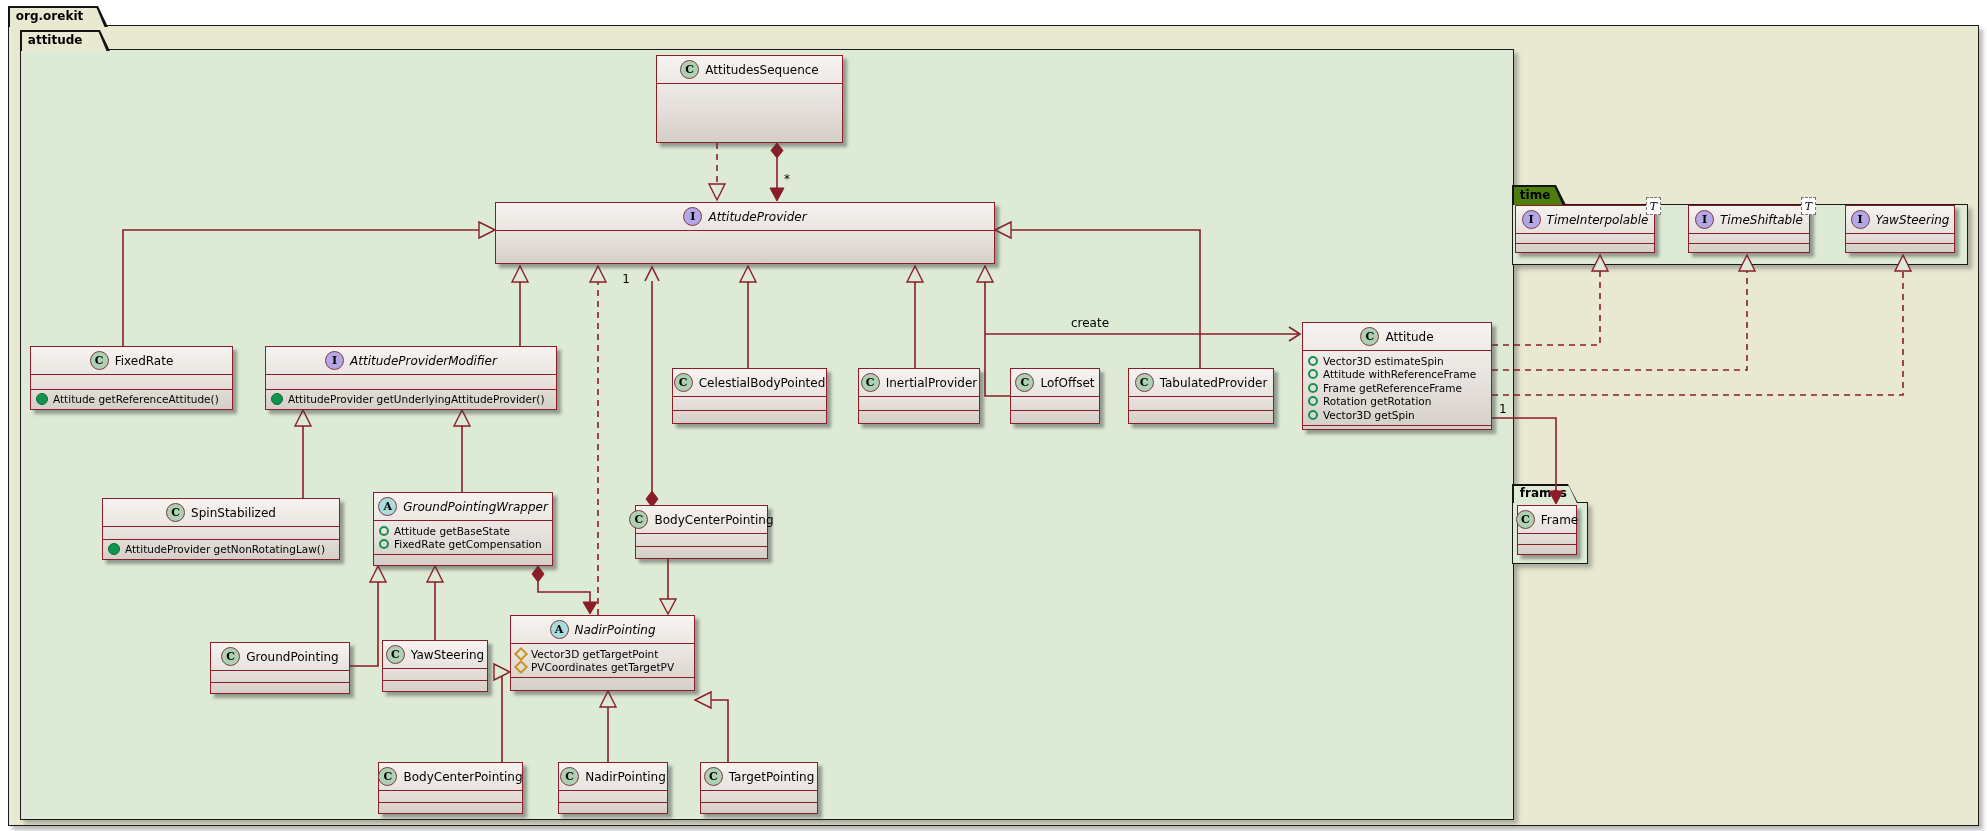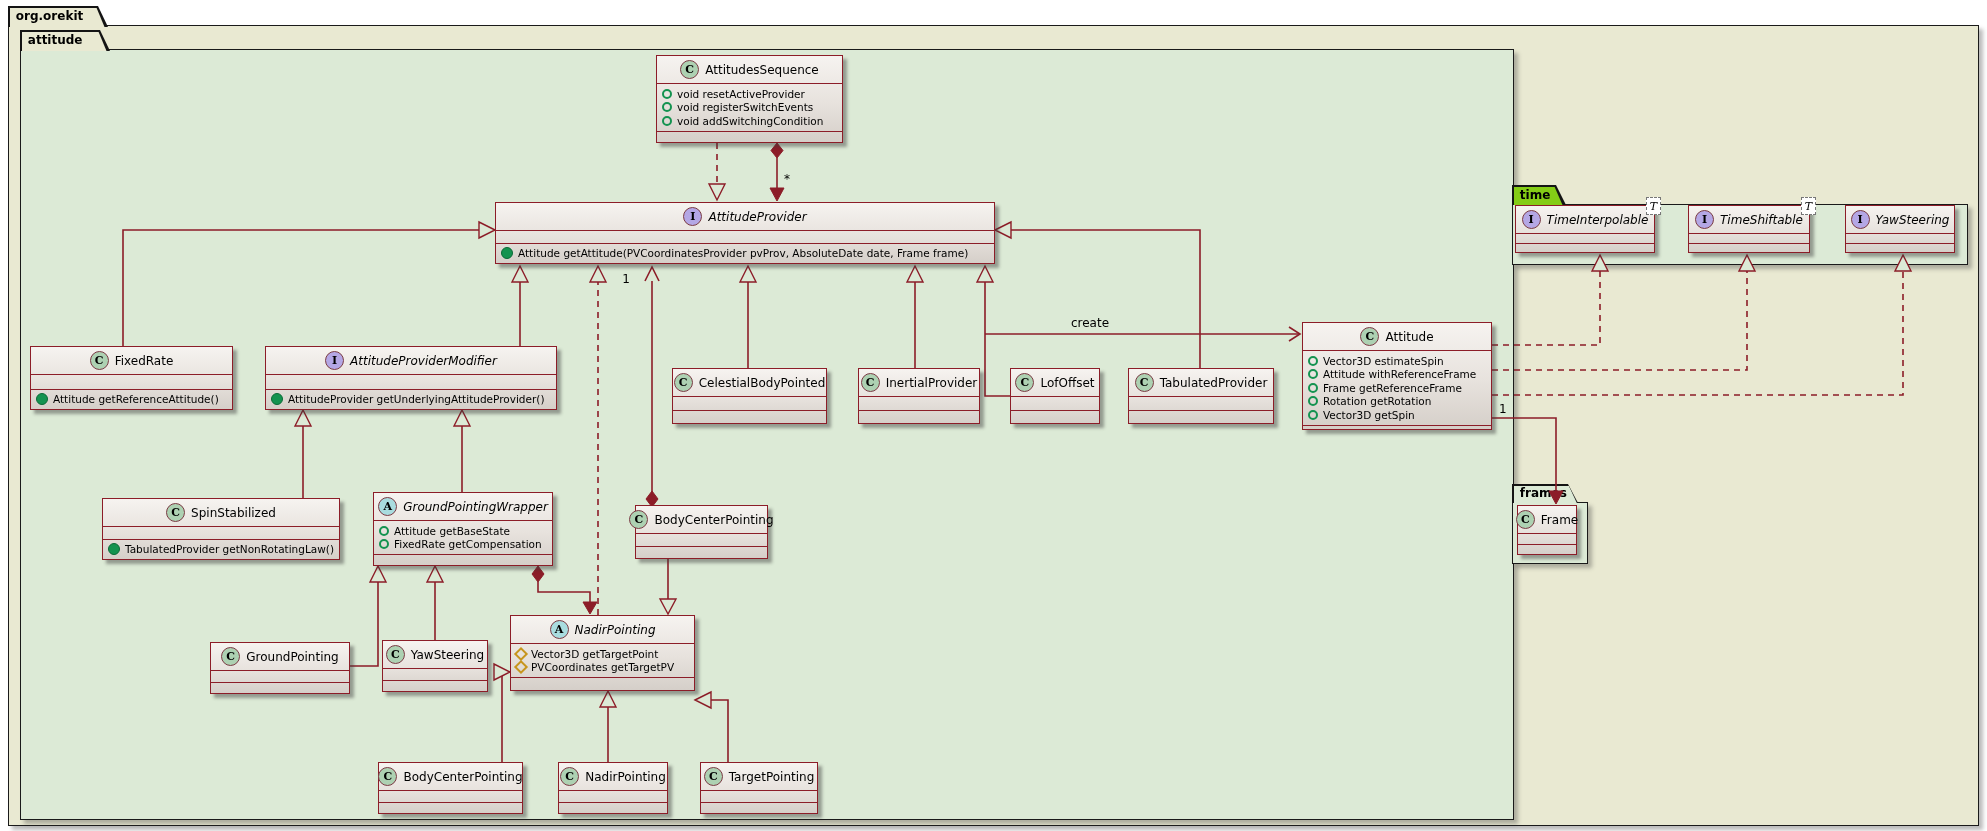--- a/index.html
+++ b/index.html
@@ -70,21 +70,21 @@
     <div class="pkg-tab-inner" style="background:#e9e9d2;">
       <span>org.orekit</span>
     </div>
   </div>
   <div class="pkg-tab" style="left:20px;top:30px;width:90px;height:21px;">
     <div class="pkg-tab-inner" style="background:#e9e9d2;">
       <span>attitude</span>
     </div>
   </div>
   <div class="pkg-tab" style="left:1512px;top:185px;width:54px;height:20px;">
-    <div class="pkg-tab-inner" style="background:#84cc16;">
+    <div class="pkg-tab-inner" style="background:#4d7c0f;">
       <span>time</span>
     </div>
   </div>
   <div class="pkg-tab" style="left:1512px;top:484px;width:66px;height:19px;">
     <div class="pkg-tab-inner" style="background:#dcead6;">
       <span>frames</span>
     </div>
   </div>
 
   <svg id="edges" width="1987" height="831" viewBox="0 0 1987 831">
@@ -192,48 +192,28 @@
         <polygon class="tri" points="1903,255 1895,271 1911,271"></polygon>
     </g>
   </svg>
 
   <div id="classes">
       <div class="uml-class" style="left: 656px; top: 55px; width: 187px; height: 88px;">
         <div class="uml-title">
           <span class="spot spot-C">C</span>
           <span class="cname">AttitudesSequence</span>
         </div>
-        <div class="uml-sec sec-members">
-          <div class="member">
-            <span class="mi mi-public-field"></span>
-            <span>void resetActiveProvider</span>
-          </div>
-          <div class="member">
-            <span class="mi mi-public-field"></span>
-            <span>void registerSwitchEvents</span>
-          </div>
-          <div class="member">
-            <span class="mi mi-public-field"></span>
-            <span>void addSwitchingCondition</span>
-          </div>
-        </div>
         <div class="uml-sec sec-empty"></div>
       </div>
       <div class="uml-class" style="left: 495px; top: 202px; width: 500px; height: 62px;">
         <div class="uml-title">
           <span class="spot spot-I">I</span>
           <span class="cname it">AttitudeProvider</span>
         </div>
         <div class="uml-sec sec-empty"></div>
-        <div class="uml-sec sec-members">
-          <div class="member">
-            <span class="mi mi-public-method"></span>
-            <span>Attitude getAttitude(PVCoordinatesProvider pvProv, AbsoluteDate date, Frame frame)</span>
-          </div>
-        </div>
       </div>
       <div class="uml-class" style="left: 30px; top: 346px; width: 203px; height: 64px;">
         <div class="uml-title">
           <span class="spot spot-C">C</span>
           <span class="cname">FixedRate</span>
         </div>
         <div class="uml-sec sec-empty"></div>
         <div class="uml-sec sec-members">
           <div class="member">
             <span class="mi mi-public-method"></span>
@@ -317,21 +297,21 @@
       </div>
       <div class="uml-class" style="left: 102px; top: 498px; width: 238px; height: 62px;">
         <div class="uml-title">
           <span class="spot spot-C">C</span>
           <span class="cname">SpinStabilized</span>
         </div>
         <div class="uml-sec sec-empty"></div>
         <div class="uml-sec sec-members">
           <div class="member">
             <span class="mi mi-public-method"></span>
-            <span>TabulatedProvider getNonRotatingLaw()</span>
+            <span>AttitudeProvider getNonRotatingLaw()</span>
           </div>
         </div>
       </div>
       <div class="uml-class" style="left: 373px; top: 492px; width: 180px; height: 74px;">
         <div class="uml-title">
           <span class="spot spot-A">A</span>
           <span class="cname it">GroundPointingWrapper</span>
         </div>
         <div class="uml-sec sec-members">
           <div class="member">

